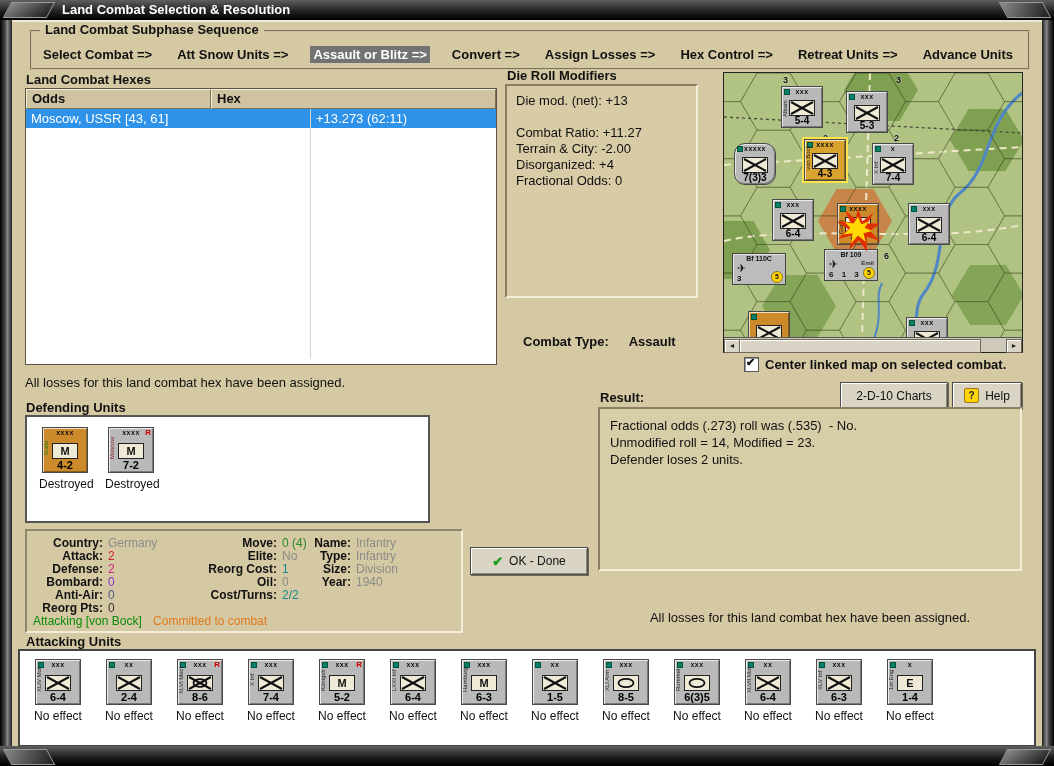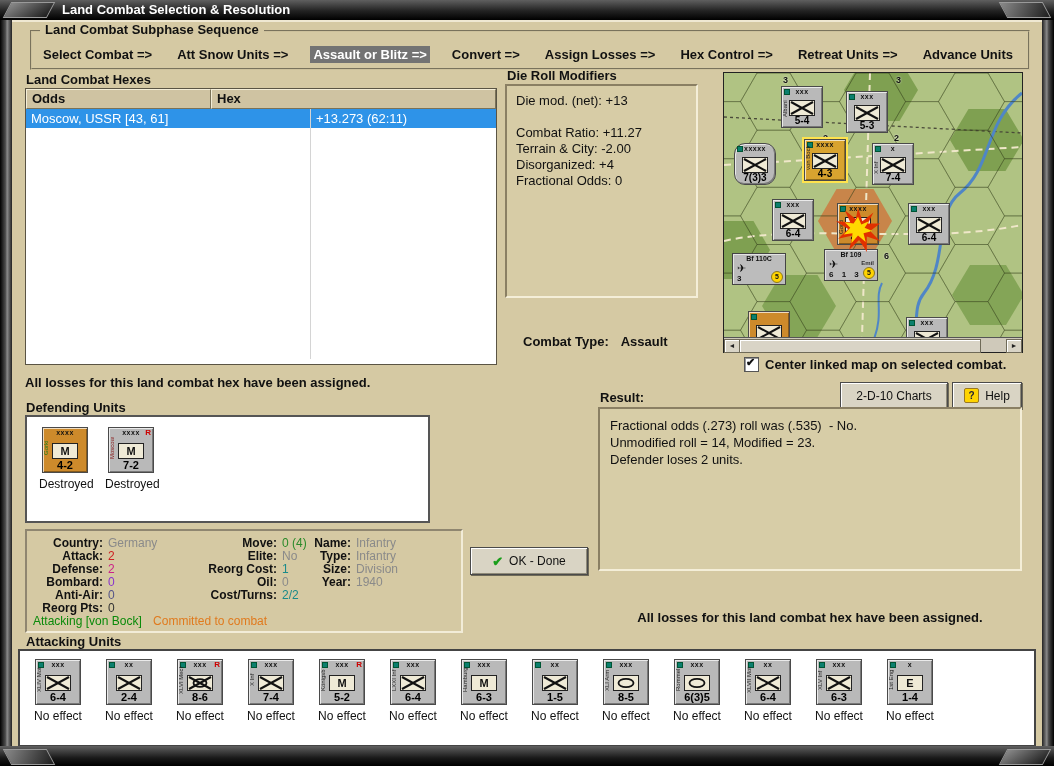--- a/index.html
+++ b/index.html
@@ -50,21 +50,21 @@
   .ht-c1{width:285px;padding:0 5px;box-sizing:border-box}
   .ht-c2{width:185px;padding:0 5px;box-sizing:border-box}
 
   
   .drm-box{position:absolute;left:505px;top:84px;width:193px;height:214px;box-sizing:border-box;
     background:#d7cca6;padding:7px 9px;font-size:13px;
     border:2px solid;border-color:#8a7f63 #f4eed8 #f4eed8 #8a7f63}
   .drm-line{min-height:16px;line-height:16px;white-space:pre}
 
   .combat-type{position:absolute;left:523px;top:334px;font-size:13px;font-weight:bold}
-  .combat-type .val{margin-left:12px}
+  .combat-type .val{margin-left:20px}
 
   
   .map-panel{position:absolute;left:723px;top:72px;width:300px;height:281px;
     border:1px solid #222;box-sizing:border-box;background:#aabf7c}
   .map-view{position:absolute;left:0;top:0;width:298px;height:265px;overflow:hidden;background:#b0c383}
   .patch{position:absolute;clip-path:polygon(25% 0,75% 0,100% 50%,75% 100%,25% 100%,0 50%);background:#7fa051}
   .p1{left:120px;top:-14px;width:74px;height:62px}
   .p2{left:226px;top:36px;width:74px;height:62px}
   .p3{left:-20px;top:148px;width:66px;height:58px}
   .p4{left:94px;top:116px;width:74px;height:64px;background:#c8854a}
@@ -148,21 +148,21 @@
   .il{font-weight:bold;text-align:right;white-space:nowrap}
   .iv{margin-left:5px;white-space:nowrap}
   .info-footer{position:absolute;left:6px;bottom:3px;font-size:12px;white-space:nowrap}
   .f-att{color:#0a8a0a}.f-com{color:#e07a1e;margin-left:8px}
 
   .result-box{position:absolute;left:598px;top:407px;width:424px;height:164px;box-sizing:border-box;
     background:#d7cda7;border:2px solid;border-color:#8a7f63 #f4eed8 #f4eed8 #8a7f63;
     padding:8px 10px;font-size:13px}
   .res-line{min-height:17px;line-height:17px;white-space:pre-wrap}
 
-  .msg{position:absolute;font-weight:bold;font-size:13px;white-space:nowrap}
+  .msg{position:absolute;font-weight:normal;font-size:13px;white-space:nowrap}
 
   .atk-strip{position:absolute;left:18px;top:649px;width:1018px;height:98px;background:#fff;
     border:2px solid #444;box-sizing:border-box;display:flex;gap:19px;padding:8px 0 0 12px}
 </style>
 </head>
 <body>
 
 <div class="titlebar">
   <span class="title">Land Combat Selection &amp; Resolution</span>
 </div>

